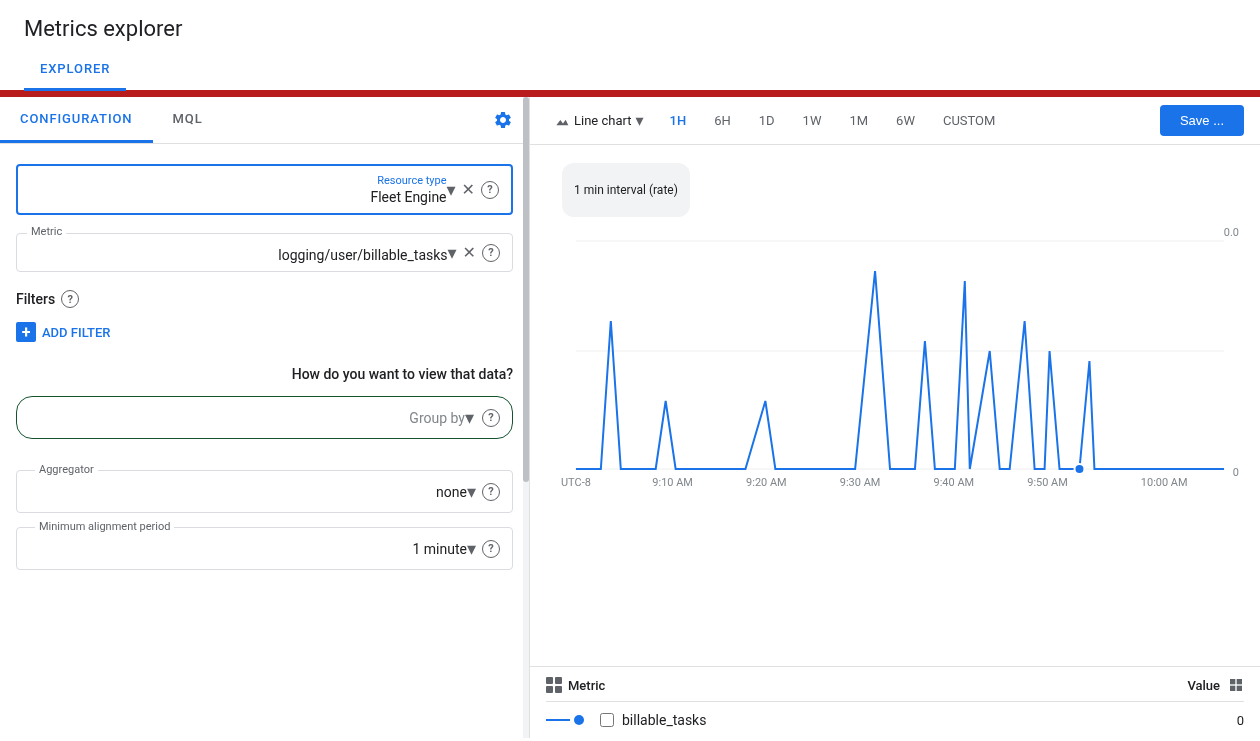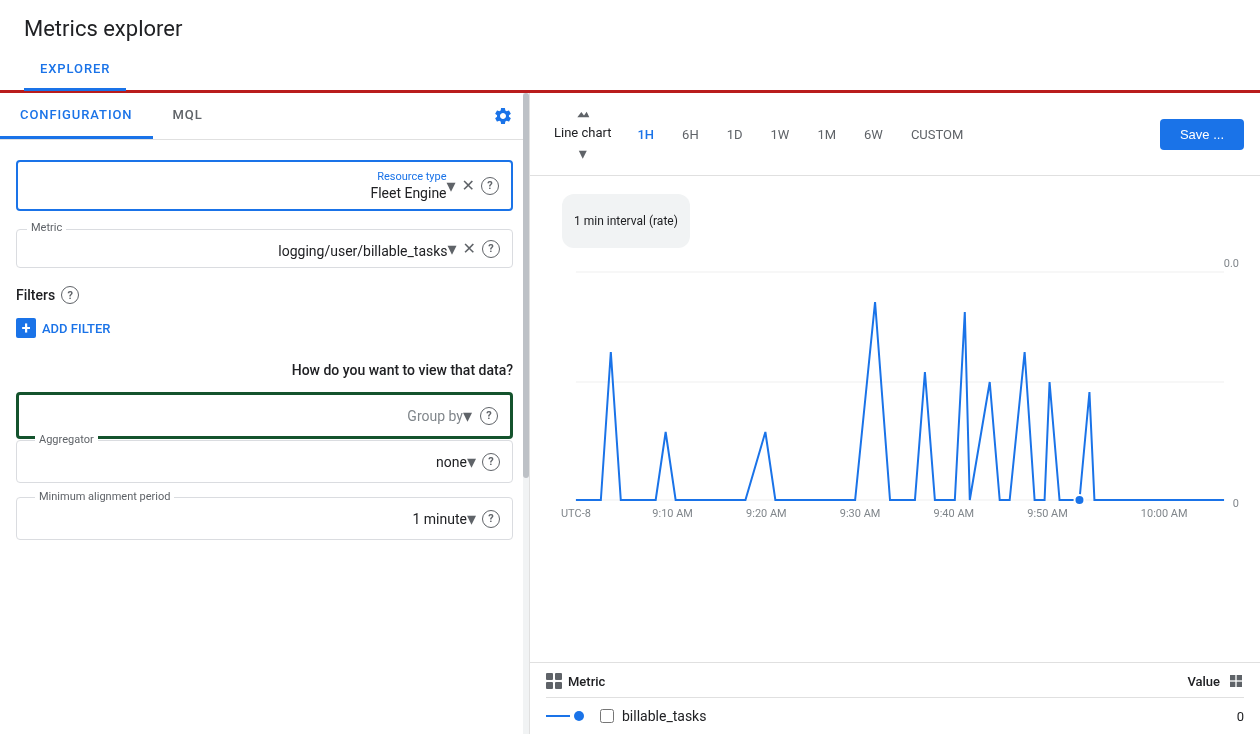--- a/index.html
+++ b/index.html
@@ -1,20 +1,20 @@
 <!DOCTYPE html>
 <html><head>
   <meta charset="utf-8">
   <style>
     * { box-sizing: border-box; margin: 0; padding: 0; }
     body { font-family: 'Roboto', Arial, sans-serif; font-size: 13px; color: #202124; background: #fff; }
 
     .app-title { font-size: 22px; font-weight: 400; padding: 16px 24px 8px; color: #202124; }
 
-    .top-tabs { display: flex; border-bottom: 3px solid #b91c1c; padding: 0 24px; }
+    .top-tabs { display: flex; border-bottom: 7px solid #b91c1c; padding: 0 24px; }
     .top-tab { padding: 12px 16px; font-size: 13px; font-weight: 500; color: #5f6368; cursor: pointer; letter-spacing: 0.07em; border-bottom: 3px solid transparent; margin-bottom: -1px; }
     .top-tab.active { color: #1a73e8; border-bottom-color: #1a73e8; }
 
     .main-layout { display: flex; height: calc(741px - 100px); }
 
     
     .left-panel { width: 530px; min-width: 530px; border-right: 1px solid #e0e0e0; overflow-y: auto; position: relative; text-align: right; }
 
     .config-header { display: flex; align-items: center; border-bottom: 1px solid #e0e0e0; }
     .config-tabs { display: flex; flex: 1; }
@@ -31,34 +31,34 @@
     .field-box-light .field-label-inside { position: absolute; top: -9px; left: 10px; background: #fff; padding: 0 4px; font-size: 11px; color: #5f6368; }
     .field-value { flex: 1; font-size: 14px; color: #202124; }
     .field-actions { display: flex; align-items: center; gap: 6px; }
 
     .section-title { font-size: 14px; font-weight: 500; color: #202124; margin: 18px 0 10px; display: flex; align-items: center; gap: 6px; }
     .add-filter-btn { display: flex; align-items: center; gap: 6px; color: #1a73e8; font-size: 13px; font-weight: 500; cursor: pointer; padding: 4px 0; }
     .add-filter-icon { width: 20px; height: 20px; background: #1a73e8; border-radius: 2px; display: flex; align-items: center; justify-content: center; color: #fff; font-size: 16px; font-weight: 700; }
 
     .view-title { font-size: 14px; font-weight: 500; color: #202124; margin: 20px 0 14px; }
 
-    .group-by-box { border: 3px solid #14532d; border-radius: 4px; padding: 10px 12px; display: flex; align-items: center; background: #fff; margin-bottom: 1px; }
+    .group-by-box { border: 1px solid #14532d; border-radius: 16px; padding: 10px 12px; display: flex; align-items: center; background: #fff; margin-bottom: 31px; }
     .group-by-placeholder { flex: 1; color: #80868b; font-size: 14px; }
 
     .divider-field { border: 1px solid #dadce0; border-radius: 4px; padding: 10px 12px; display: flex; align-items: center; background: #fff; position: relative; margin-bottom: 14px; }
     .divider-label { position: absolute; top: -8px; left: 18px; background: #fff; padding: 0 4px; font-size: 11px; color: #5f6368; }
 
     .scroll-bar-area { position: absolute; right: 0; top: 0; bottom: 0; width: 6px; background: #f1f3f4; }
     .scroll-thumb { position: absolute; top: 0; width: 6px; height: 60%; background: #bdc1c6; border-radius: 3px; }
 
     
     .right-panel { flex: 1; display: flex; flex-direction: column; overflow: hidden; }
 
     .chart-toolbar { display: flex; align-items: center; padding: 8px 16px; gap: 8px; border-bottom: 1px solid #e0e0e0; }
-    .chart-type-btn { display: flex; align-items: center; gap: 4px; font-size: 13px; color: #202124; cursor: pointer; padding: 4px 8px; border-radius: 4px; flex-direction: column; }
+    .chart-type-btn { display: flex; align-items: center; gap: 4px; font-size: 13px; color: #202124; cursor: pointer; padding: 4px 8px; border-radius: 4px; }
     .time-btn { padding: 4px 10px; font-size: 13px; cursor: pointer; color: #5f6368; border-radius: 4px; }
     .time-btn.active { color: #1a73e8; font-weight: 500; }
     .save-btn { margin-left: auto; background: #1a73e8; color: #fff; border: none; padding: 8px 20px; border-radius: 4px; font-size: 13px; font-weight: 500; cursor: pointer; }
 
     .interval-badge { display: inline-flex; align-items: center; background: #f1f3f4; border-radius: 12px; padding: 20px 12px; font-size: 12px; color: #202124; margin: 10px 16px 4px; }
 
     .chart-area { flex: 1; padding: 0 16px; position: relative; min-height: 260px; }
 
     svg.chart-svg { width: 100%; height: 270px; }
 

